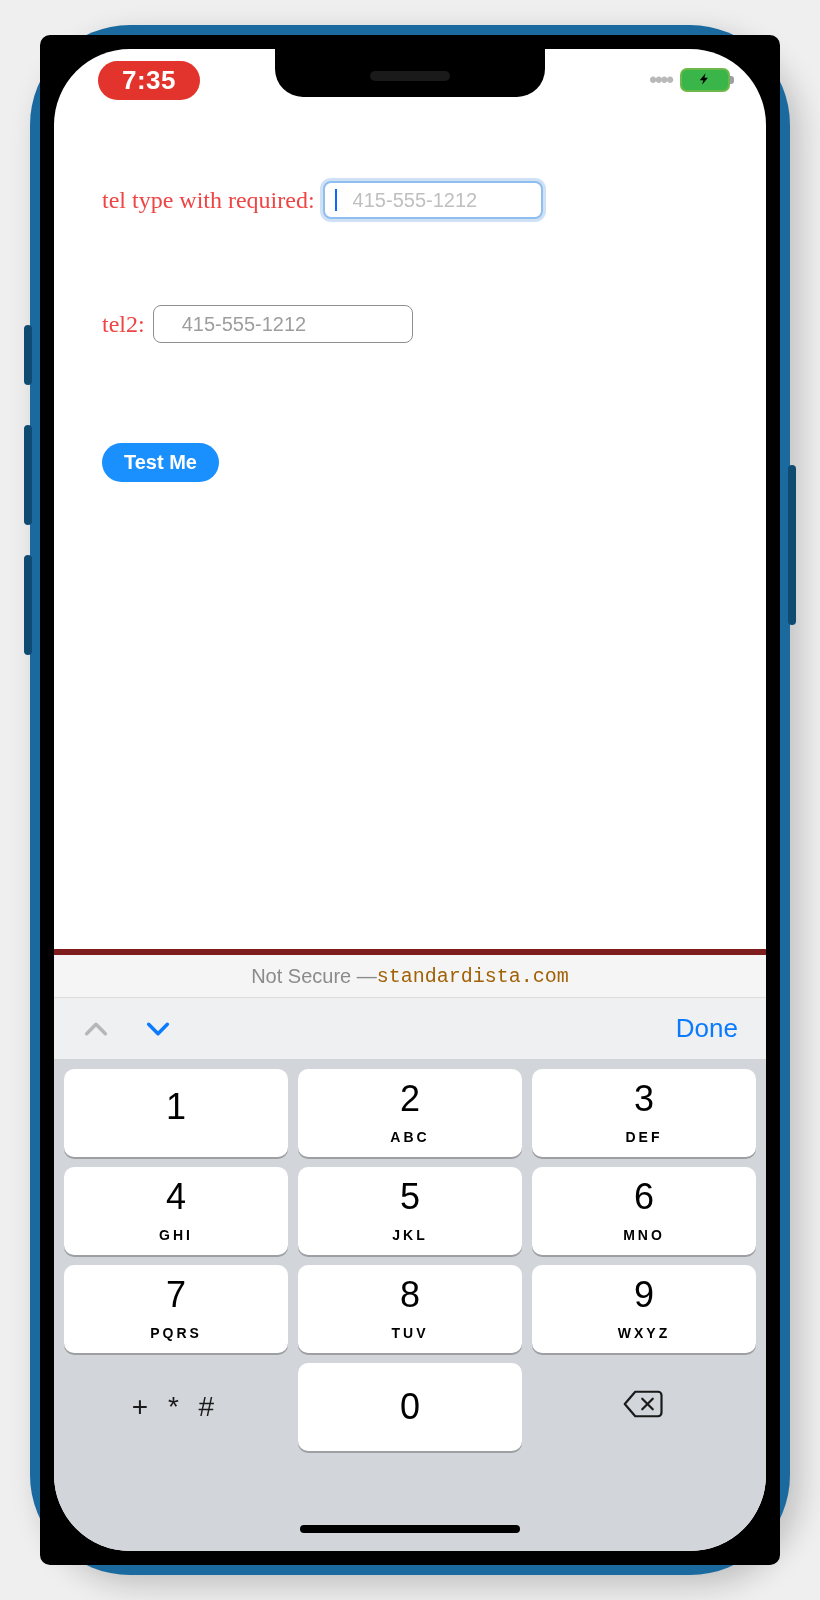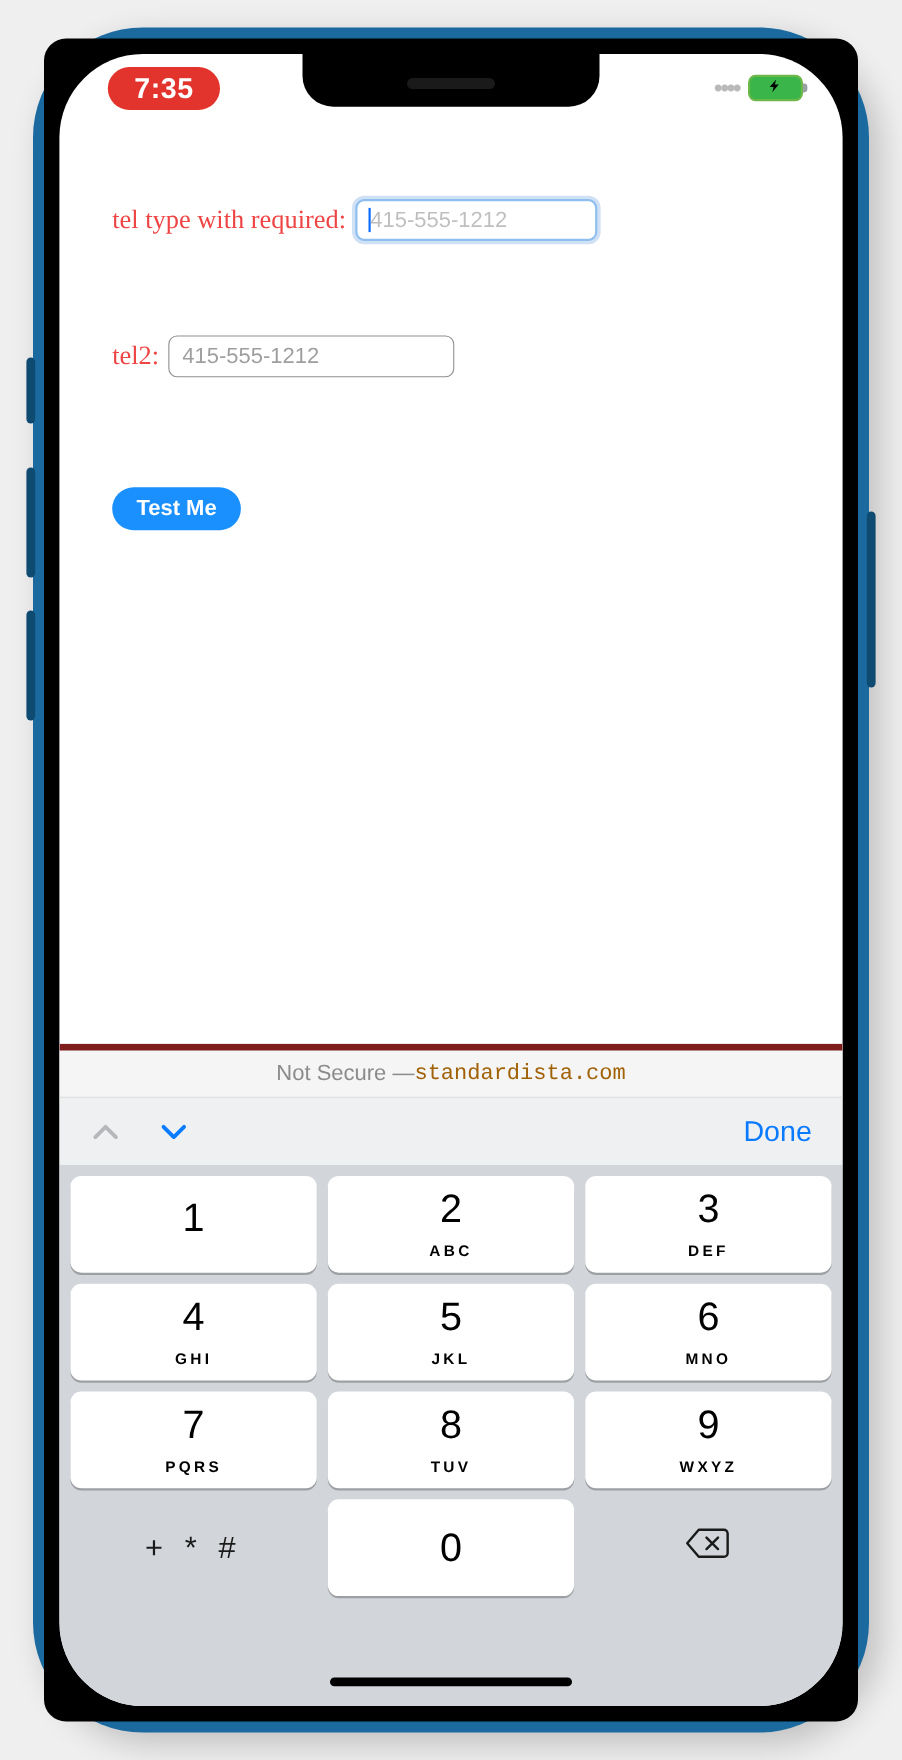--- a/index.html
+++ b/index.html
@@ -18,21 +18,21 @@
     background: #1a6aa0;
     border-radius: 100px;
     padding: 10px;
     position: relative;
     box-shadow: 10px 10px 30px rgba(0,0,0,0.2);
   }
   .phone-inner {
     width: 100%;
     height: 100%;
     background: #000;
-    border-radius: 20px;
+    border-radius: 10px;
     padding: 14px;
     position: relative;
   }
   .screen {
     width: 100%;
     height: 100%;
     background: #fff;
     border-radius: 76px;
     overflow: hidden;
     position: relative;
@@ -144,21 +144,21 @@
   .field-label {
     font-size: 24px;
     color: #ef4444;
     text-align: center;
   }
   .tel-input {
     flex: 0 0 auto;
     height: 38px;
     border-radius: 8px;
     font-size: 20px;
-    padding: 2px 12px;
+    padding: 2px 28px;
     font-family: -apple-system, Arial, sans-serif;
     outline: none;
   }
   .tel1 {
     width: 220px;
     border: 2px solid #8fbfee;
     box-shadow: 0 0 0 3px rgba(120,170,230,0.35);
   }
   .tel1::placeholder { color:#bfbfbf; }
   .tel2 {

